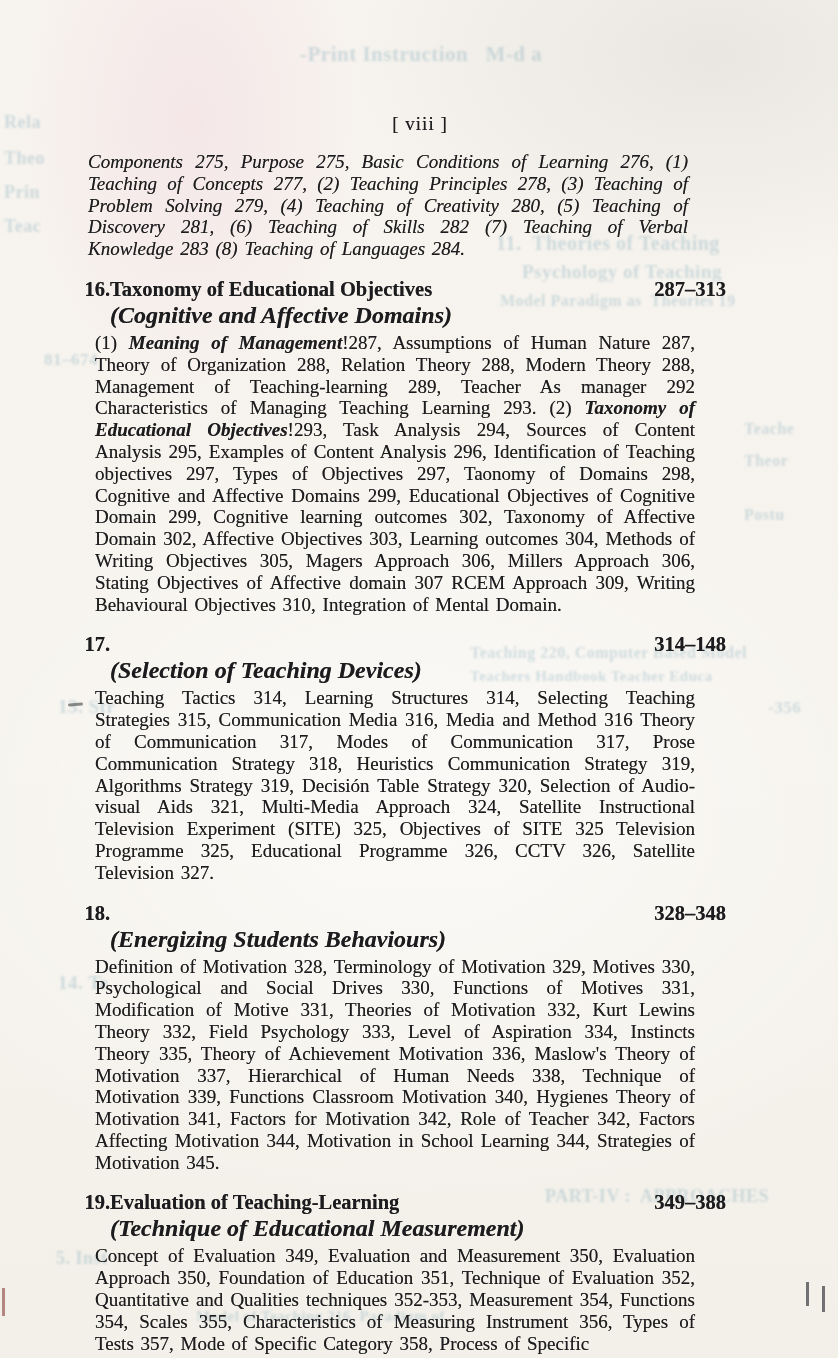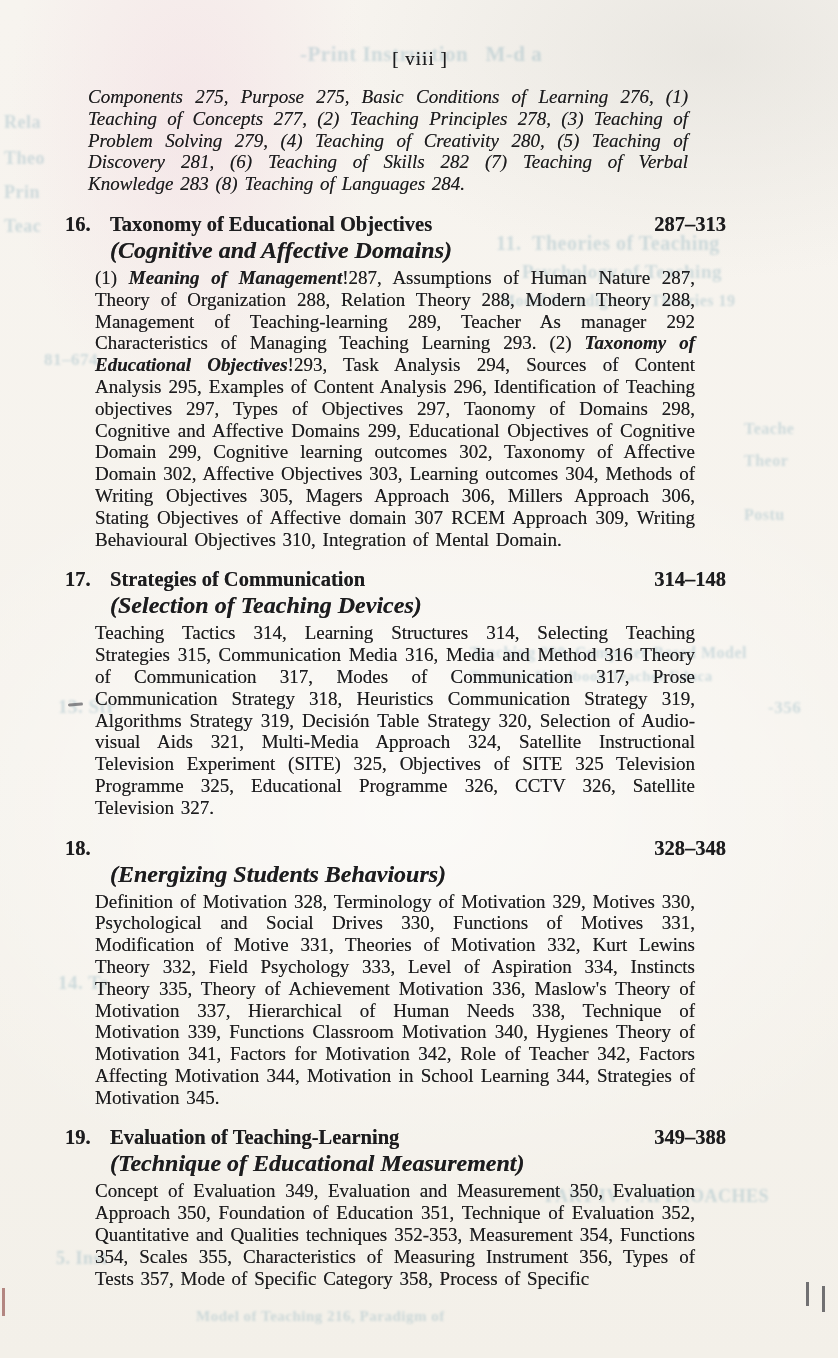--- a/index.html
+++ b/index.html
@@ -18,40 +18,40 @@
     color:#1c1c1e;
   }
   
   .bleed-layer{position:absolute;inset:0;pointer-events:none;}
   .bleed{
     position:absolute;white-space:pre;
     color:#7fa9b8;opacity:.34;filter:blur(1.1px);
     font-weight:bold;letter-spacing:.5px;
   }
   
-  .content{position:absolute;left:0;top:0;width:724px;padding-top:48px;}
+  .content{position:absolute;left:0;top:0;width:724px;padding-top:113px;}
   .folio{
     width:600px;margin:0 0 0 120px;text-align:center;
     font-size:19px;letter-spacing:1px;
     text-shadow:0 0 .4px rgba(10,10,10,.6);
   }
   .cont-para{
     margin:16px 0 0 88px;width:600px;
     font-size:19px;line-height:21.8px;
     text-align:justify;word-spacing:2px;
     text-shadow:0 0 .4px rgba(10,10,10,.55);
     font-style:italic;
   }
   .entry{margin:17px 0 0 65px;width:665px;}
   .entry-head{
     display:flex;align-items:baseline;
     font-weight:bold;font-size:20.5px;line-height:24px;
     text-shadow:0 0 .4px rgba(10,10,10,.6);
   }
-  .entry-num{width:45px;flex:0 0 45px;}
+  .entry-num{width:45px;flex:0 0 45px;text-align:right;}
   .entry-title{flex:0 1 auto;}
   .entry-pages{margin-left:auto;padding-right:4px;}
   .entry-subtitle{
     margin:2px 0 0 45px;
     font-weight:bold;font-style:italic;font-size:24px;line-height:24px;
     text-shadow:0 0 .4px rgba(10,10,10,.6);
   }
   .entry-body{
     margin:5px 0 0 30px;width:600px;
     font-size:19px;line-height:21.8px;
@@ -109,21 +109,20 @@
         <span class="entry-title">Taxonomy of Educational Objectives</span>
         <span class="entry-pages">287–313</span>
       </div>
       <div class="entry-subtitle">(Cognitive and Affective Domains)</div>
       <p class="entry-body"><span>(1) </span><span class="bi">Meaning of Management</span><span>!287, Assumptions of Human Nature 287, Theory of Organization 288, Relation Theory 288, Modern Theory 288, Management of Teaching-learning 289, Teacher As manager 292 Characteristics of Managing Teaching Learning 293. (2) </span><span class="bi">Taxonomy of Educational Objectives</span><span>!293, Task Analysis 294, Sources of Content Analysis 295, Examples of Content Analysis 296, Identification of Teaching objectives 297, Types of Objectives 297, Taonomy of Domains 298, Cognitive and Affective Domains 299, Educational Objectives of Cognitive Domain 299, Cognitive learning outcomes 302, Taxonomy of Affective Domain 302, Affective Objectives 303, Learning outcomes 304, Methods of Writing Objectives 305, Magers Approach 306, Millers Approach 306, Stating Objectives of Affective domain 307 RCEM Approach 309, Writing Behavioural Objectives 310, Integration of Mental Domain.</span></p>
     </section>
 
     <section class="entry">
       <div class="entry-head">
         <span class="entry-num">17.</span>
-        <span class="entry-title">Strategies of Communication</span>
         <span class="entry-pages">314–148</span>
       </div>
       <div class="entry-subtitle">(Selection of Teaching Devices)</div>
       <p class="entry-body"><span>Teaching Tactics 314, Learning Structures 314, Selecting Teaching Strategies 315, Communication Media 316, Media and Method 316 Theory of Communication 317, Modes of Communication 317, Prose Communication Strategy 318, Heuristics Communication Strategy 319, Algorithms Strategy 319, Decisión Table Strategy 320, Selection of Audio-visual Aids 321, Multi-Media Approach 324, Satellite Instructional Television Experiment (SITE) 325, Objectives of SITE 325 Television Programme 325, Educational Programme 326, CCTV 326, Satellite Television 327.</span></p>
     </section>
 
     <section class="entry">
       <div class="entry-head">
         <span class="entry-num">18.</span>
         <span class="entry-pages">328–348</span>

